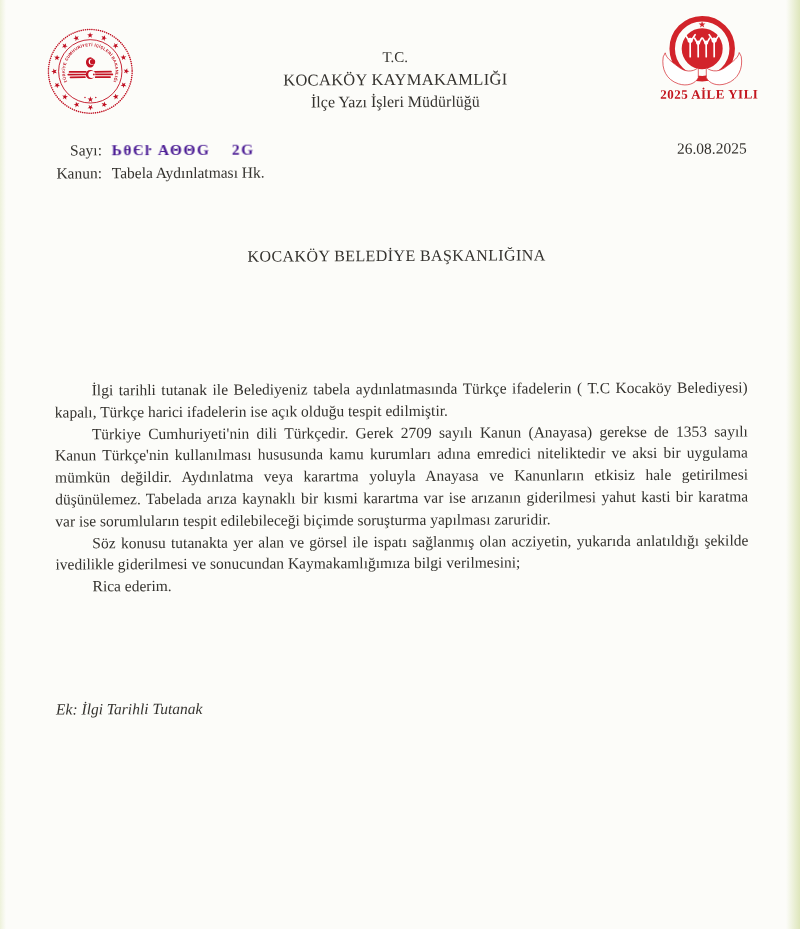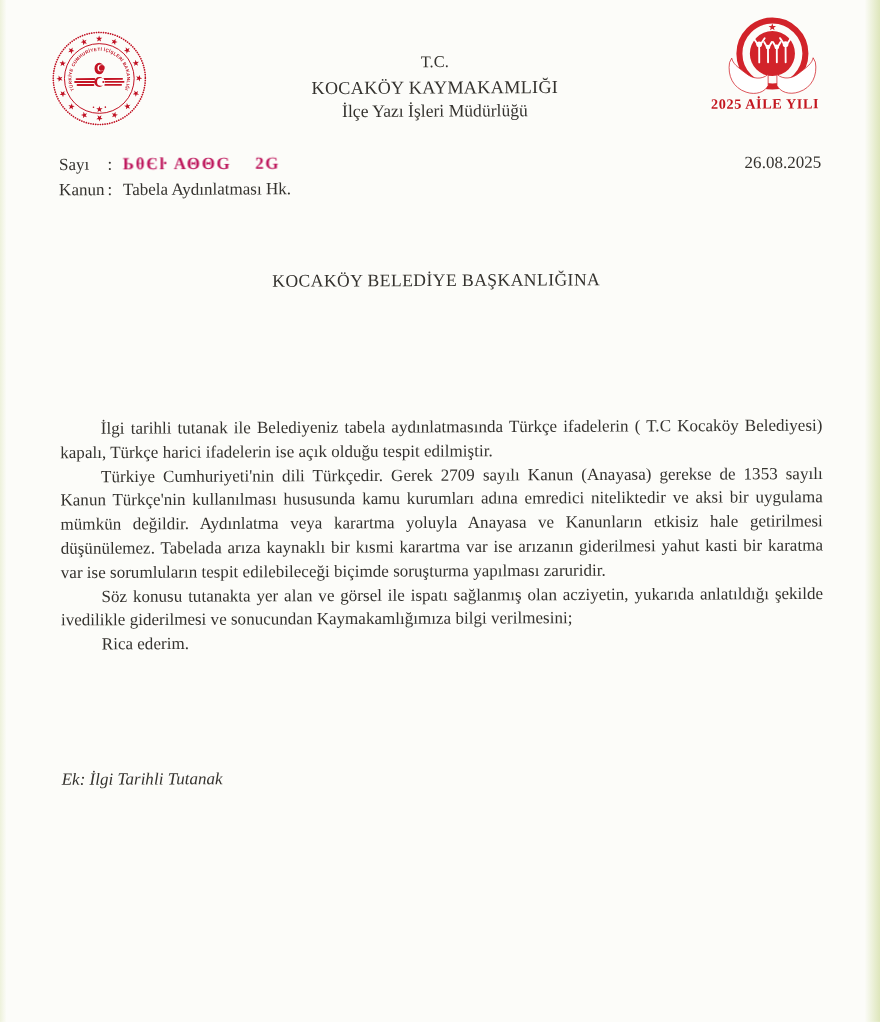--- a/index.html
+++ b/index.html
@@ -32,34 +32,34 @@
   #letterhead{
     position:absolute;left:200px;top:47px;width:394px;
     text-align:center;
   }
   #letterhead .tc{font-size:15px;line-height:21px;}
   #letterhead .office{font-size:16.5px;line-height:23px;letter-spacing:0.3px;}
   #letterhead .dept{font-size:16px;line-height:22px;}
   #logo2025{position:absolute;left:656px;top:12px;}
   #caption2025{
     position:absolute;left:648px;top:88px;width:112px;
-    text-align:left;font-weight:bold;font-size:13px;
+    text-align:right;font-weight:bold;font-size:13px;
     color:#c3161f;letter-spacing:0.5px;
   }
   
   #meta{position:absolute;left:55px;top:140px;font-size:15.5px;}
   .meta-row{display:flex;height:23px;align-items:baseline;}
-  .meta-label{width:44px;}
+  .meta-label{width:44px;text-align:right;}
   .meta-colon{width:14px;}
   .redacted{
     filter:blur(0.7px);
     letter-spacing:1.5px;
     font-weight:600;
     white-space:pre;
-    color:#be185d;
+    color:#4c1d95;
   }
   #date{
     position:absolute;left:595px;top:141px;width:153px;
     text-align:right;font-size:15.5px;
   }
   #recipient{
     position:absolute;left:0;top:247px;width:795px;
     text-align:center;font-size:16px;letter-spacing:0.4px;
   }
   #reference{position:absolute;left:55px;top:302px;font-size:15.5px;}

